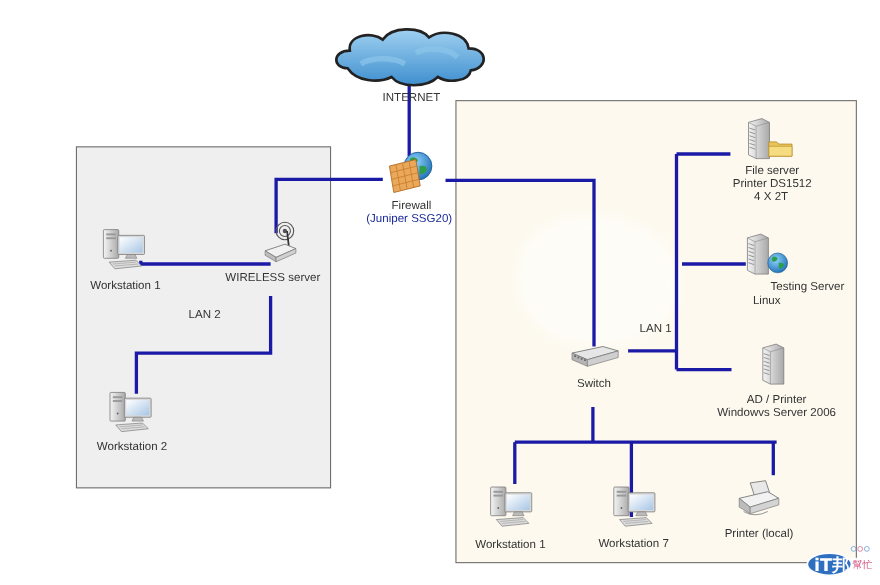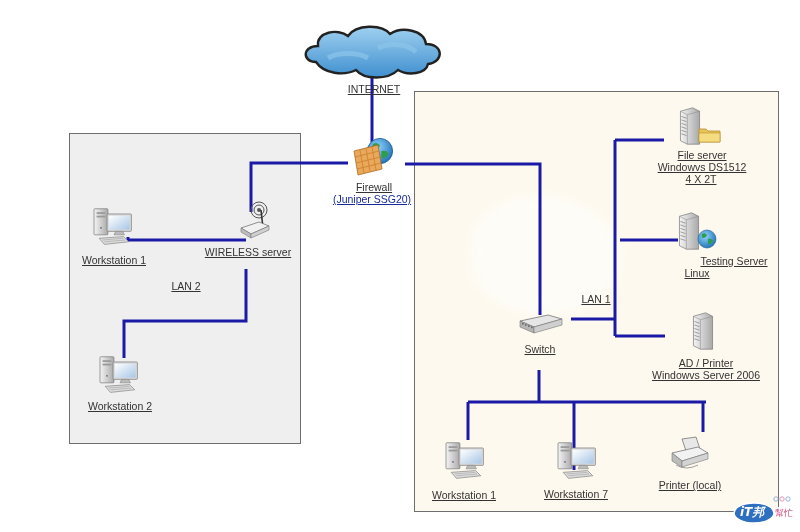--- a/index.html
+++ b/index.html
@@ -5,21 +5,21 @@
   html, body { margin:0; padding:0; }
   body { width:800px; height:532px; background:#ffffff; position:relative; overflow:hidden;
          font-family:"Liberation Sans", sans-serif; }
   .zone { position:absolute; border:1px solid #6e6e6e; box-sizing:border-box; }
   #zone-lan2 { left:69px; top:133px; width:232px; height:311px; background:#efefef; }
   #zone-lan1 { left:414px; top:91px; width:365px; height:421px; background:#fdf9ee; }
   .ghost-cloud { position:absolute; left:470px; top:195px; width:150px; height:120px;
                  background:#ffffff; opacity:0.55; border-radius:45% 55% 50% 50%; filter:blur(6px); }
   svg.links { position:absolute; left:0; top:0; width:800px; height:532px; }
   .lbl { position:absolute; font-size:10.5px; color:#333; text-align:right; white-space:nowrap;
-         line-height:12.5px; transform:translateX(-50%);text-decoration:underline; }
+         line-height:12.5px; transform:translateX(-50%); }
   .lbl.blue { color:#1a2a9a; }
   .icon { position:absolute; }
   .watermark { position:absolute; left:732px; top:493px; width:64px; height:32px; }
 </style>
 </head>
 <body>
 
 <svg width="0" height="0" style="position:absolute">
   <defs>
     <linearGradient id="gCloud" x1="0" y1="0" x2="0" y2="1">
@@ -137,21 +137,21 @@
 <div class="lbl" style="left:120px;top:400px">Workstation 2</div>
 
 <svg class="icon" style="left:677px;top:105px;width:26px;height:42px" viewBox="0 0 30 46">
     <use href="#server"></use>
   </svg>
 <svg class="icon" style="left:698px;top:125px;width:24px;height:18px" viewBox="0 0 24 18">
   <path d="M1 4 L8 4 L10 6 L22 6 L22 17 L1 17 Z" fill="#e9c45a" stroke="#b8902a" stroke-width="0.8"></path>
   <path d="M1 8 L22 8 L22 17 L1 17 Z" fill="#f6dc80" stroke="#b8902a" stroke-width="0.6"></path>
 </svg>
 <div class="lbl" style="left:702px;top:149px">File server</div>
-<div class="lbl" style="left:702px;top:161px">Windowvs DS1512</div>
+<div class="lbl" style="left:702px;top:161px">Printer DS1512</div>
 <div class="lbl" style="left:701px;top:173px">4 X 2T</div>
 
 <svg class="icon" style="left:676px;top:210px;width:26px;height:42px" viewBox="0 0 30 46">
     <use href="#server"></use>
   </svg>
 <svg class="icon" style="left:697px;top:229px;width:20px;height:20px" viewBox="0 0 20 20">
     <use href="#globe"></use>
   </svg>
 <div class="lbl" style="left:734px;top:255px">Testing Server</div>
 <div class="lbl" style="left:697px;top:267px">Linux</div>
@@ -196,15 +196,15 @@
 <div class="lbl" style="left:690px;top:479px">Printer (local)</div>
 
 <div class="watermark">
   <svg width="64" height="32" viewBox="0 0 64 32">
     <ellipse cx="22" cy="20" rx="20" ry="10" fill="#2f6fc0" stroke="#ffffff" stroke-width="1.5"></ellipse>
     <circle cx="44" cy="6" r="2.2" fill="none" stroke="#7aa5d8" stroke-width="0.8"></circle>
     <circle cx="50" cy="6" r="2.2" fill="none" stroke="#e07a9a" stroke-width="0.8"></circle>
     <circle cx="56" cy="6" r="2.2" fill="none" stroke="#7aa5d8" stroke-width="0.8"></circle>
     <rect x="42" y="14" width="20" height="12" rx="2" fill="#ffffff" opacity="0.9"></rect>
   </svg>
-  <span style="position:absolute;left:8px;top:11px;font-size:12px;font-weight:bold;font-style:italic;color:#fff;font-family:'DejaVu Sans',sans-serif;">iT邦</span>
+  <span style="position:absolute;left:8px;top:11px;font-size:16px;font-weight:bold;color:#fff;font-family:'DejaVu Sans',sans-serif;">iT邦</span>
   <span style="position:absolute;left:43px;top:14px;font-size:9px;color:#d04a7a;font-family:'DejaVu Sans',sans-serif;">幫忙</span>
 </div>
 
 </body></html>

